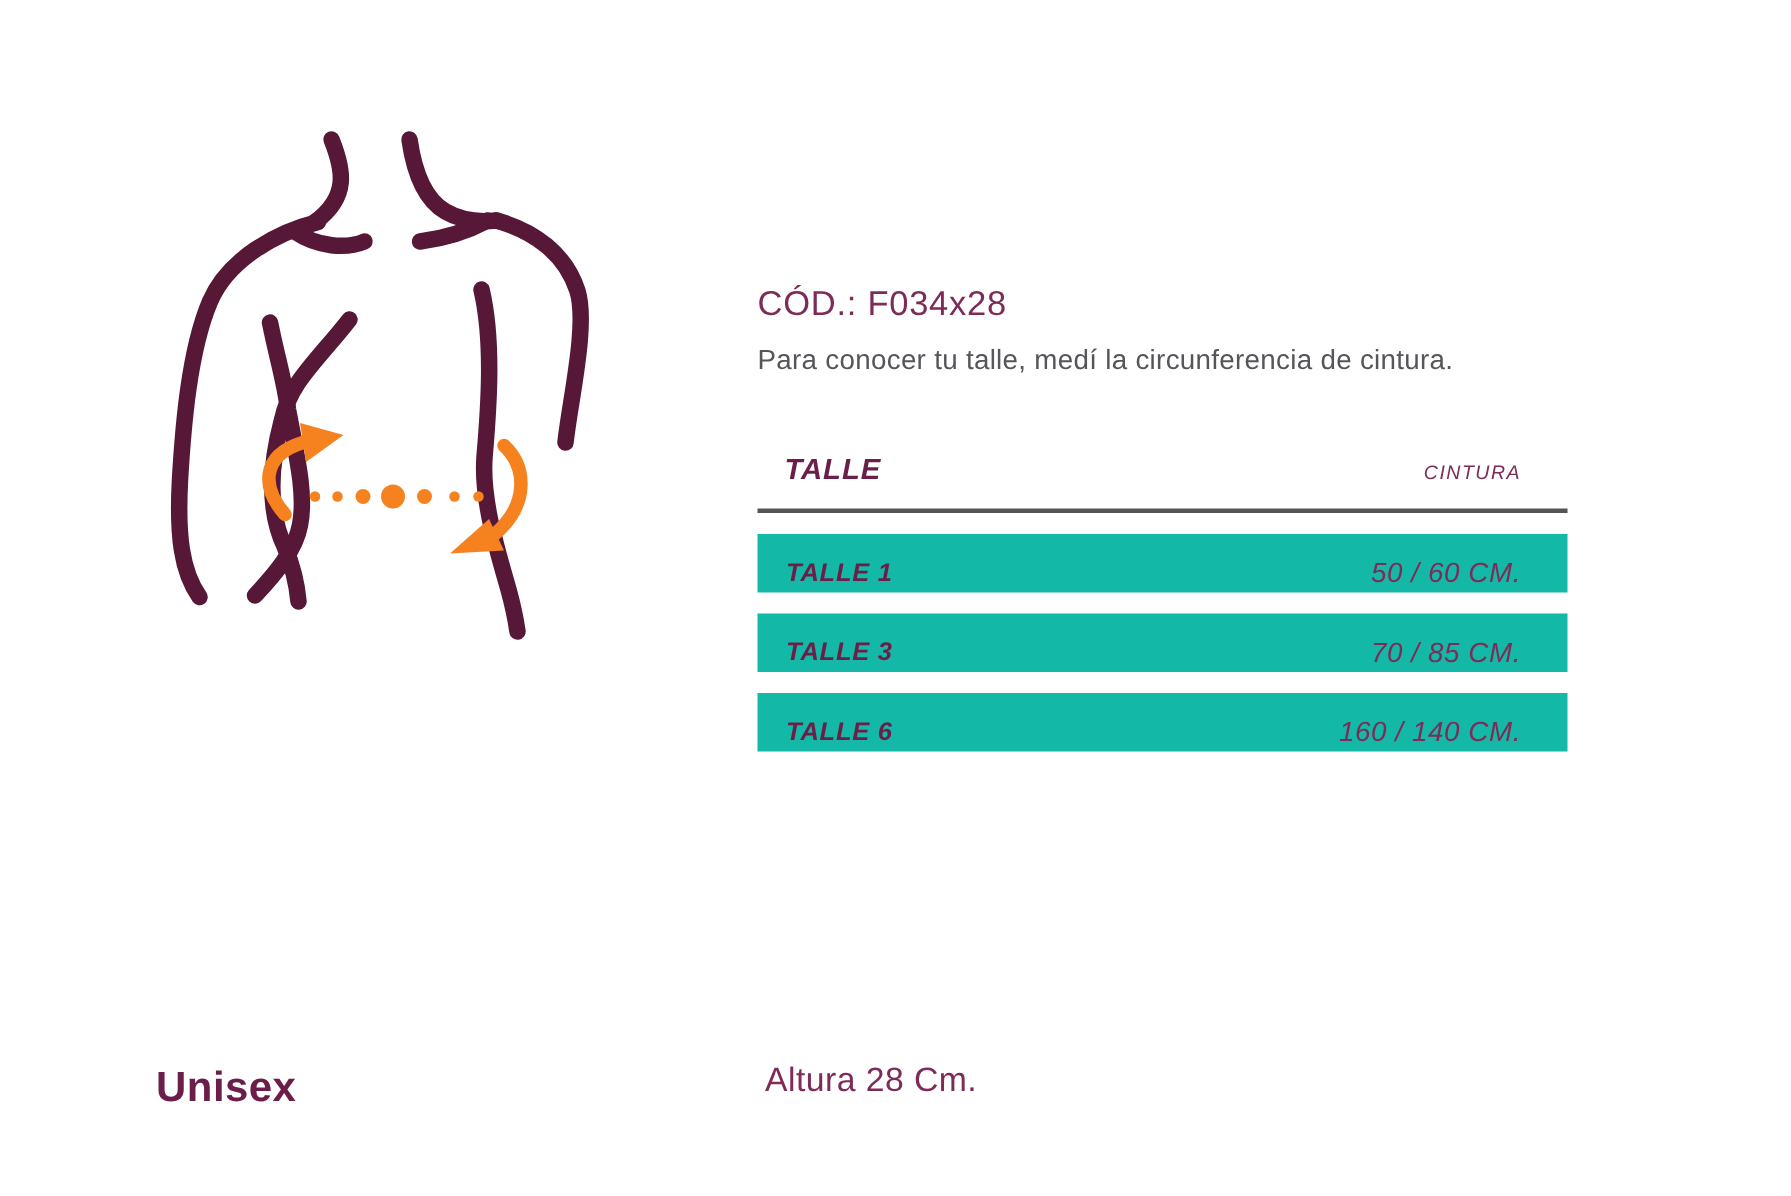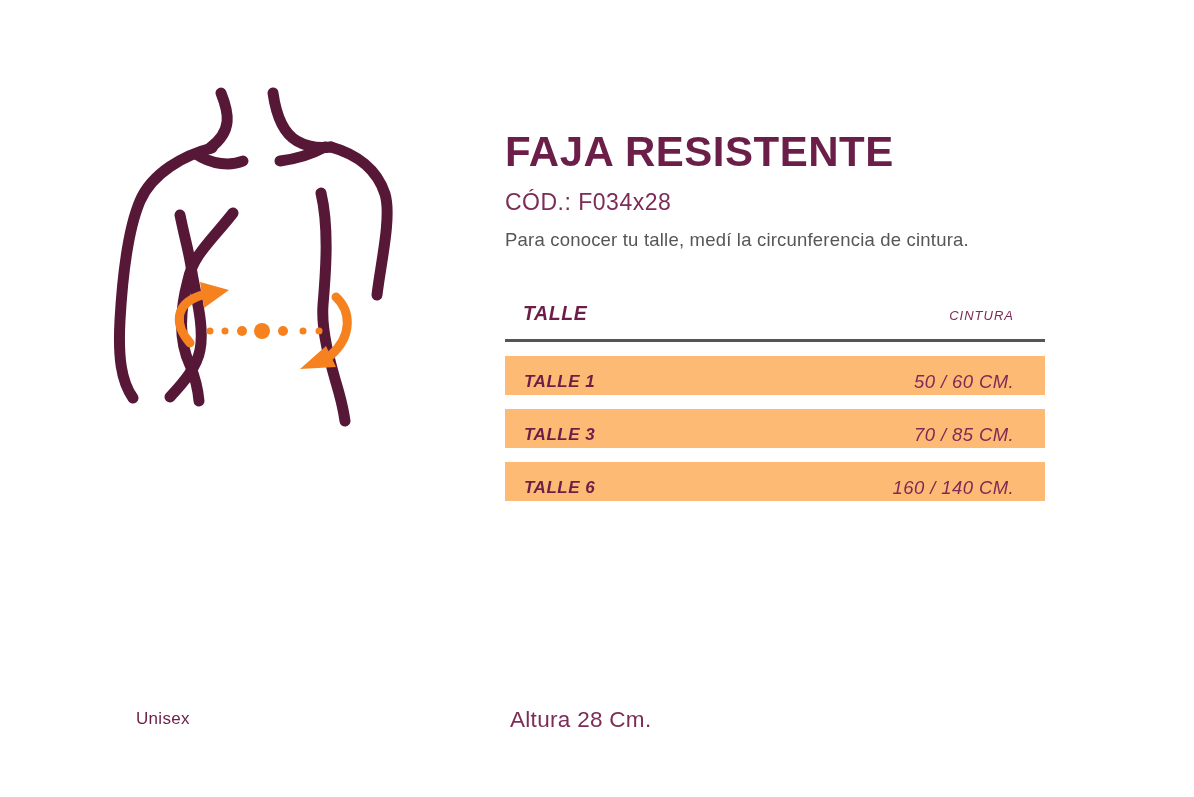--- a/index.html
+++ b/index.html
@@ -73,21 +73,21 @@
     color: #7D2B57;
   }
   .divider {
     margin-top: 13px;
     height: 3px;
     background: #555555;
   }
   .row {
     height: 39px;
     margin-top: 14px;
-    background: #fdba74;
+    background: #14b8a6;
     display: flex;
     justify-content: space-between;
     align-items: center;
     padding: 12px 31px 0 19px;
   }
   .row:first-of-type { margin-top: 15px; }
   .row .row-size {
     font-size: 17px; font-weight: 700;
     letter-spacing: 0.5px;
     color: #6B1E48;
@@ -95,24 +95,23 @@
   .row .row-waist {
     font-size: 18.5px; font-weight: 400;
     letter-spacing: 0.4px;
     color: #7D2B57;
   }
 
   
   .footer-gender {
     position: absolute;
     left: 104px; top: 709px;
-    font-size: 17px; font-weight: 400;
+    font-size: 28px; font-weight: 700;
     letter-spacing: 0.3px;
     color: #6B1E48;
-    margin-left: 32px;
   }
   .footer-height {
     position: absolute;
     left: 510px; top: 707px;
     font-size: 22.5px; font-weight: 400;
     letter-spacing: 0.3px;
     color: #7D2B57;
   }
 </style>
 </head>
@@ -144,21 +143,20 @@
     <g>
       <path d="M 100,288 C 85,271 83,249 112,240" stroke="#F5821F" stroke-width="9" fill="none" stroke-linecap="round"></path>
       <polygon points="139,235 110,227 114,253" fill="#F5821F"></polygon>
     </g>
     <g>
       <path d="M 246,242 C 261,256 263,281 240,301" stroke="#F5821F" stroke-width="9" fill="none" stroke-linecap="round"></path>
       <polygon points="210,314 236,291 246,312" fill="#F5821F"></polygon>
     </g>
   </svg>
 
-  <h1 class="title">FAJA RESISTENTE</h1>
   <div class="code">CÓD.: F034x28</div>
   <div class="instruction">Para conocer tu talle, medí la circunferencia de cintura.</div>
 
   <div class="size-table">
     <div class="thead">
       <span class="col-size">TALLE</span>
       <span class="col-waist">CINTURA</span>
     </div>
     <div class="divider"></div>
 

